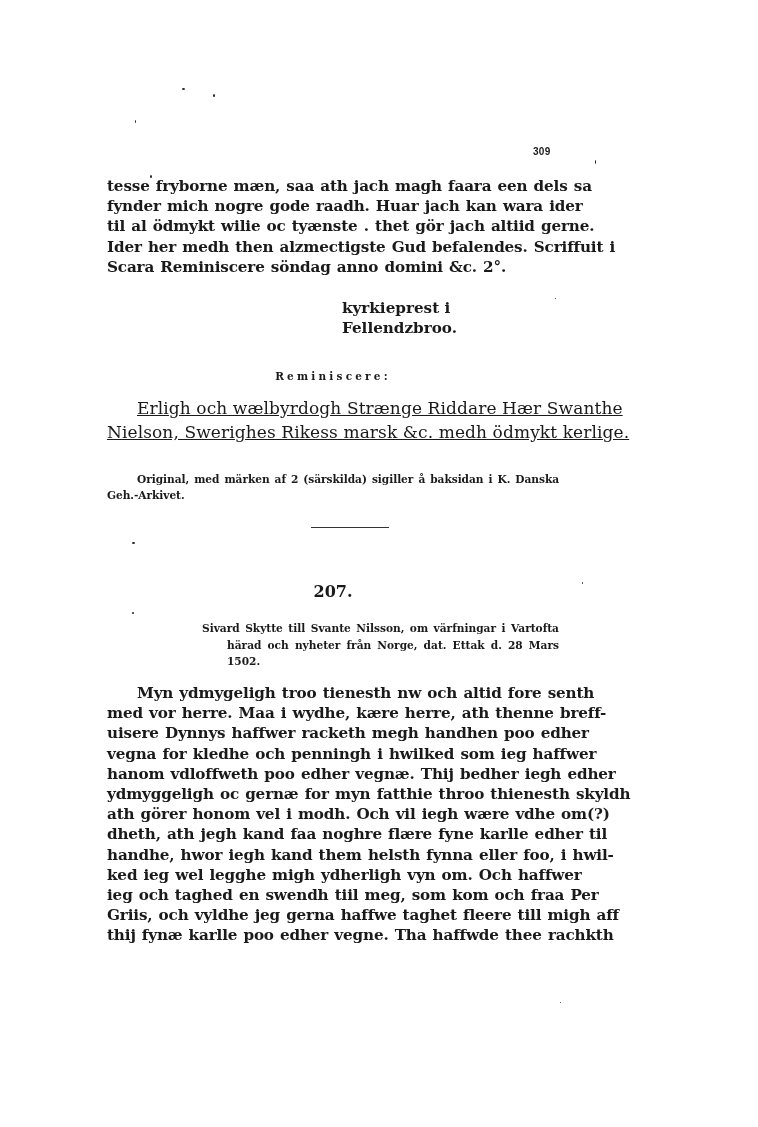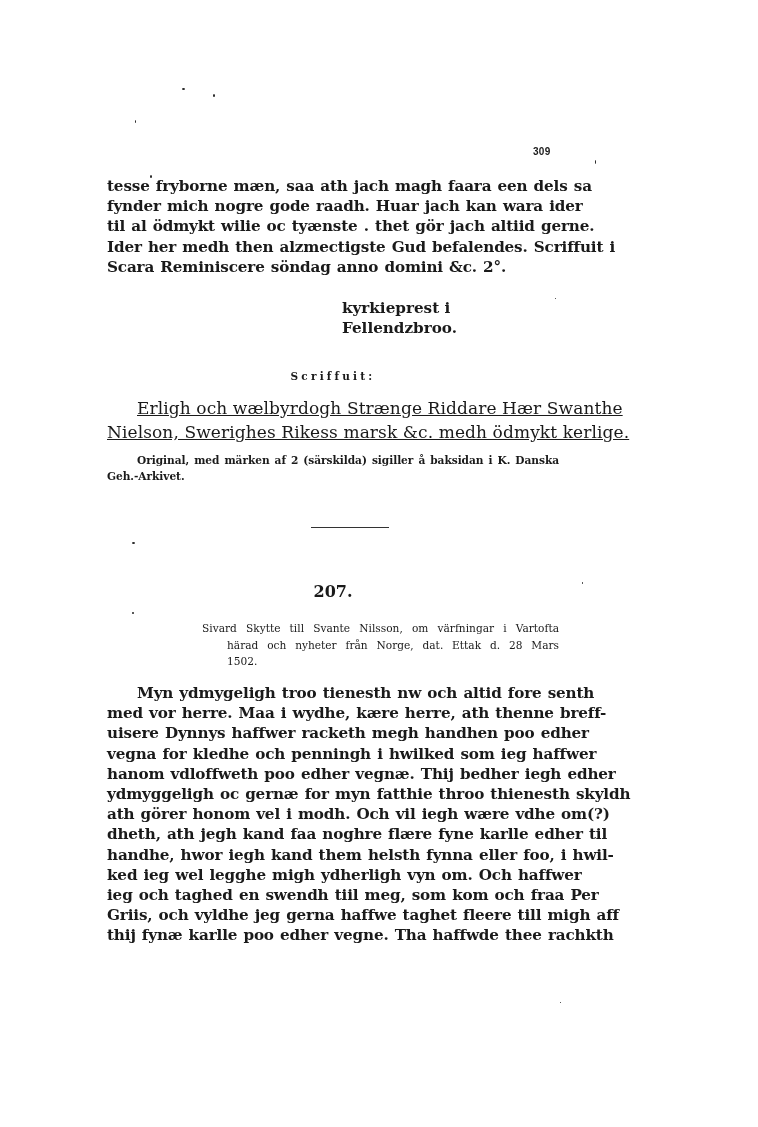--- a/index.html
+++ b/index.html
@@ -98,21 +98,21 @@
       top: 582px;
       text-align: center;
       font-weight: bold;
       font-size: 16px;
     }
     .summary {
       position: absolute;
       left: 95px;
       width: 357px;
       top: 620px;
-      font-weight: normal;
+      font-weight: bold;
       font-size: 10.6px;
       line-height: 16.5px;
     }
     .summary .hang {
       padding-left: 25px;
     }
     .specks span {
       position: absolute;
       background: #222;
       border-radius: 50%;
@@ -143,28 +143,28 @@
     <span class="line">fynder mich nogre gode raadh. Huar jach kan wara ider</span>
     <span class="line">til al ödmykt wilie oc tyænste . thet gör jach altiid gerne.</span>
     <span class="line">Ider her medh then alzmectigste Gud befalendes. Scriffuit i</span>
     <span class="line last">Scara Reminiscere söndag anno domini &amp;c. 2°.</span>
   </div>
 
   <div class="block signature" style="top:298px;">
     <span class="sig-line-2">kyrkieprest i Fellendzbroo.</span>
   </div>
 
-  <div class="block heading-spaced" style="top:370px;">Scriffuit:</div>
+  <div class="block heading-spaced" style="top:370px;">Reminiscere:</div>
 
   <div class="block address" style="top:396px;">
     <span class="line indent">Erligh och wælbyrdogh Strænge Riddare Hær Swanthe</span>
     <span class="line">Nielson, Swerighes Rikess marsk &amp;c. medh ödmykt kerlige.</span>
   </div>
 
-  <div class="block note" style="top:452px;">
+  <div class="block note" style="top:471px;">
     <span class="line indent" style="padding-left:30px;">Original, med märken af 2 (särskilda) sigiller å baksidan i K. Danska</span>
     <span class="line last">Geh.-Arkivet.</span>
   </div>
 
   <div class="rule"></div>
 
   <div class="doc-number">207.</div>
 
   <div class="summary">
     <span class="line">Sivard Skytte till Svante Nilsson, om värfningar i Vartofta</span>

